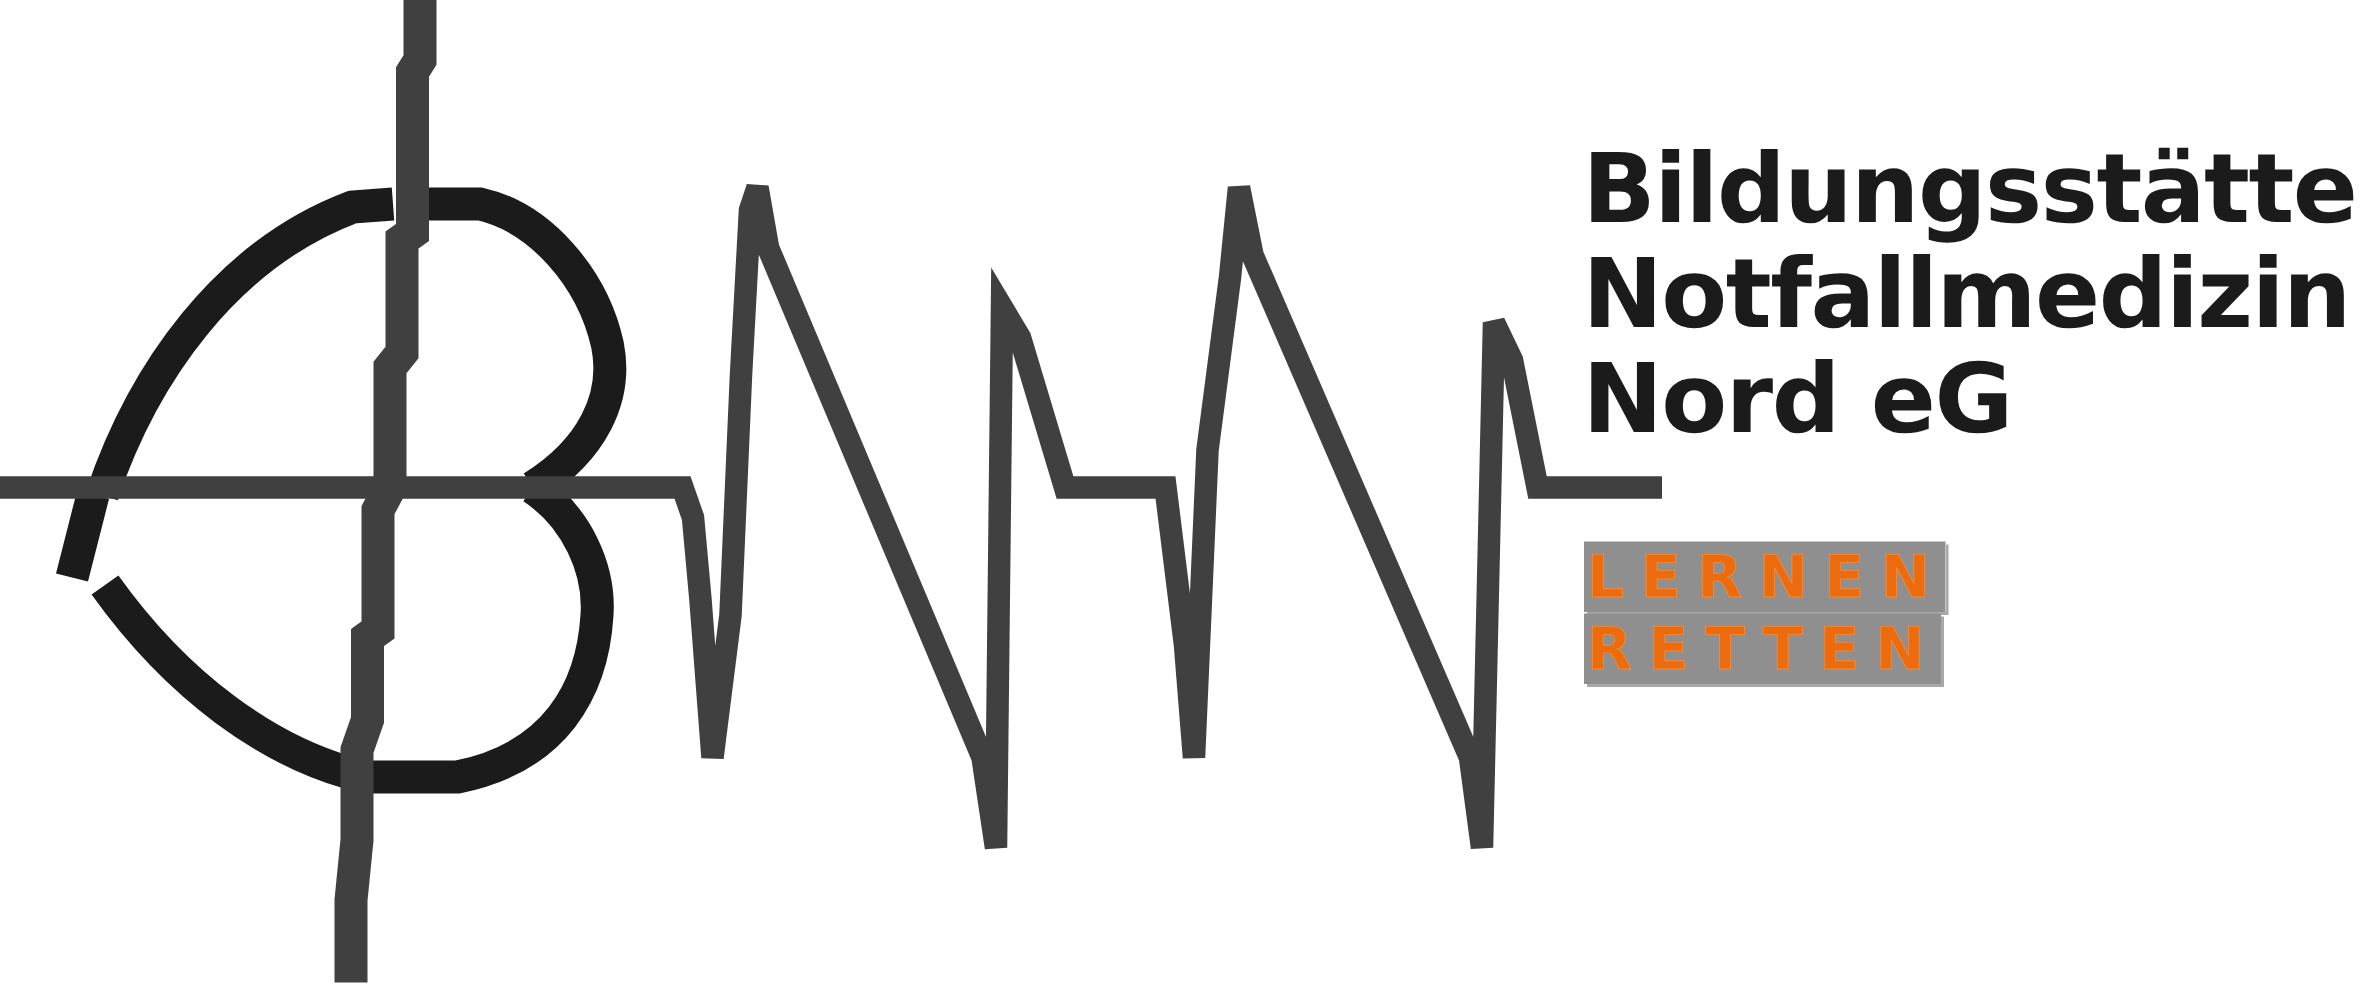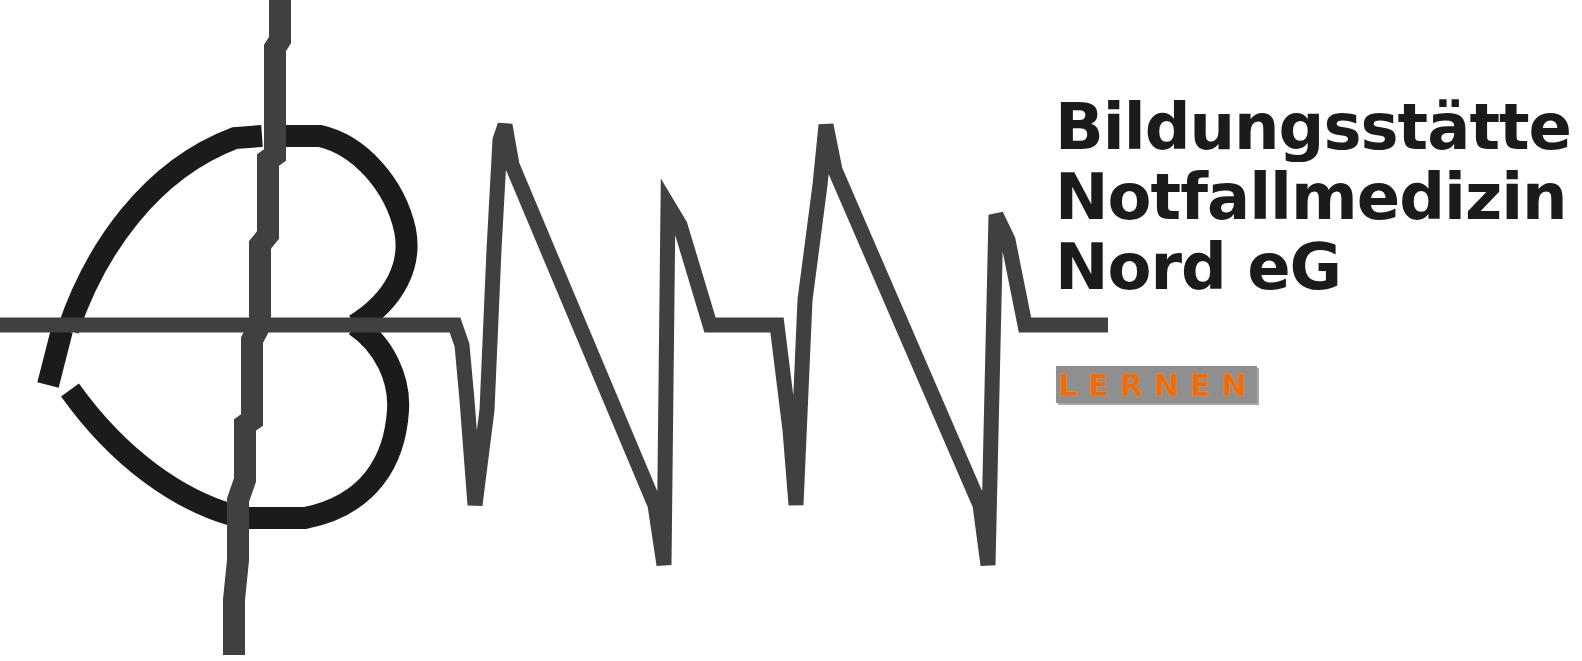--- a/index.html
+++ b/index.html
@@ -39,21 +39,21 @@
       display: block;
       height: 70px;
       overflow: hidden;
     }
     .tagline {
       position: absolute;
       left: 1056px;
       top: 362px;
       font-family: "DejaVu Sans", sans-serif;
       font-weight: bold;
-      font-size: 30px;
+      font-size: 39px;
       line-height: 48px;
       letter-spacing: 11px;
       white-space: nowrap;
     }
     .tag-line {
       display: block;
       height: 48px;
     }
     .tag-text {
       color: #ec6b0d;
@@ -80,15 +80,16 @@
   </svg>
 
   <div class="org-name">
     <span class="org-line">Bildungsstätte für</span>
     <span class="org-line">Notfallmedizin</span>
     <span class="org-line">Nord eG</span>
   </div>
 
   <div class="tagline">
     <span class="tag-line"><span class="tag-text">LERNEN</span></span>
+    <span class="tag-line"><span class="tag-text">RETTEN</span></span>
   </div>
 
 </div>
 
 </body></html>

